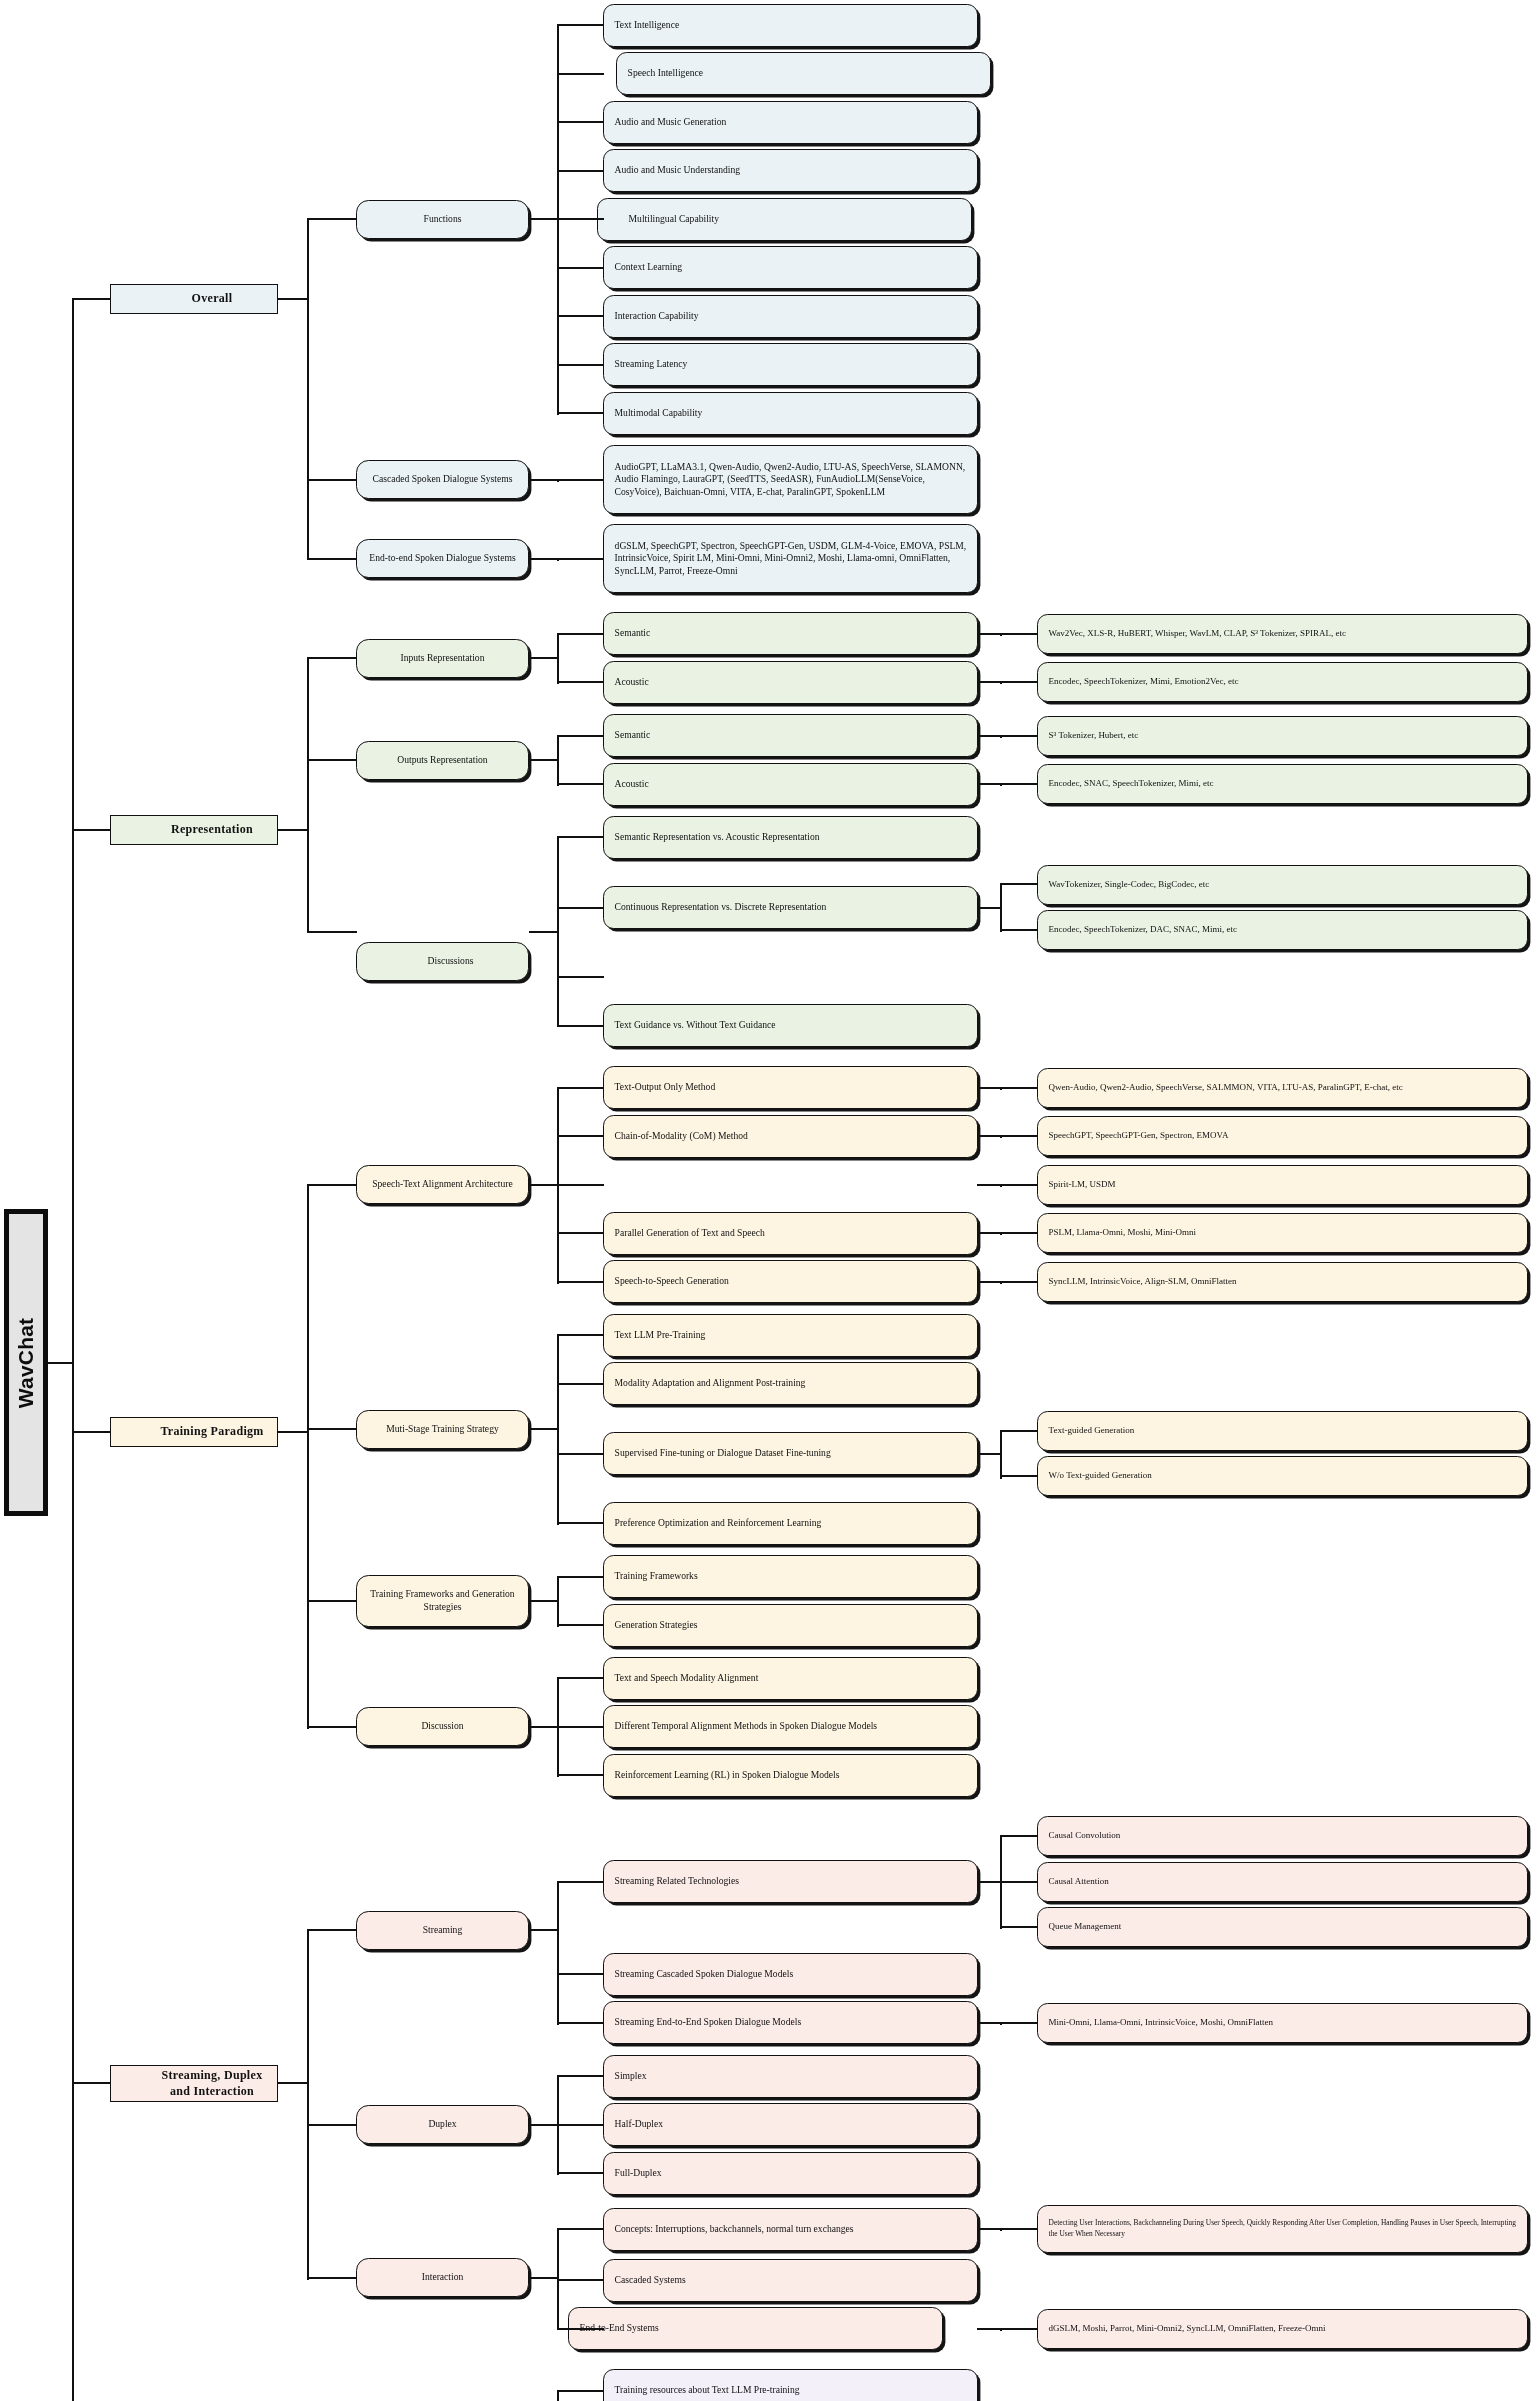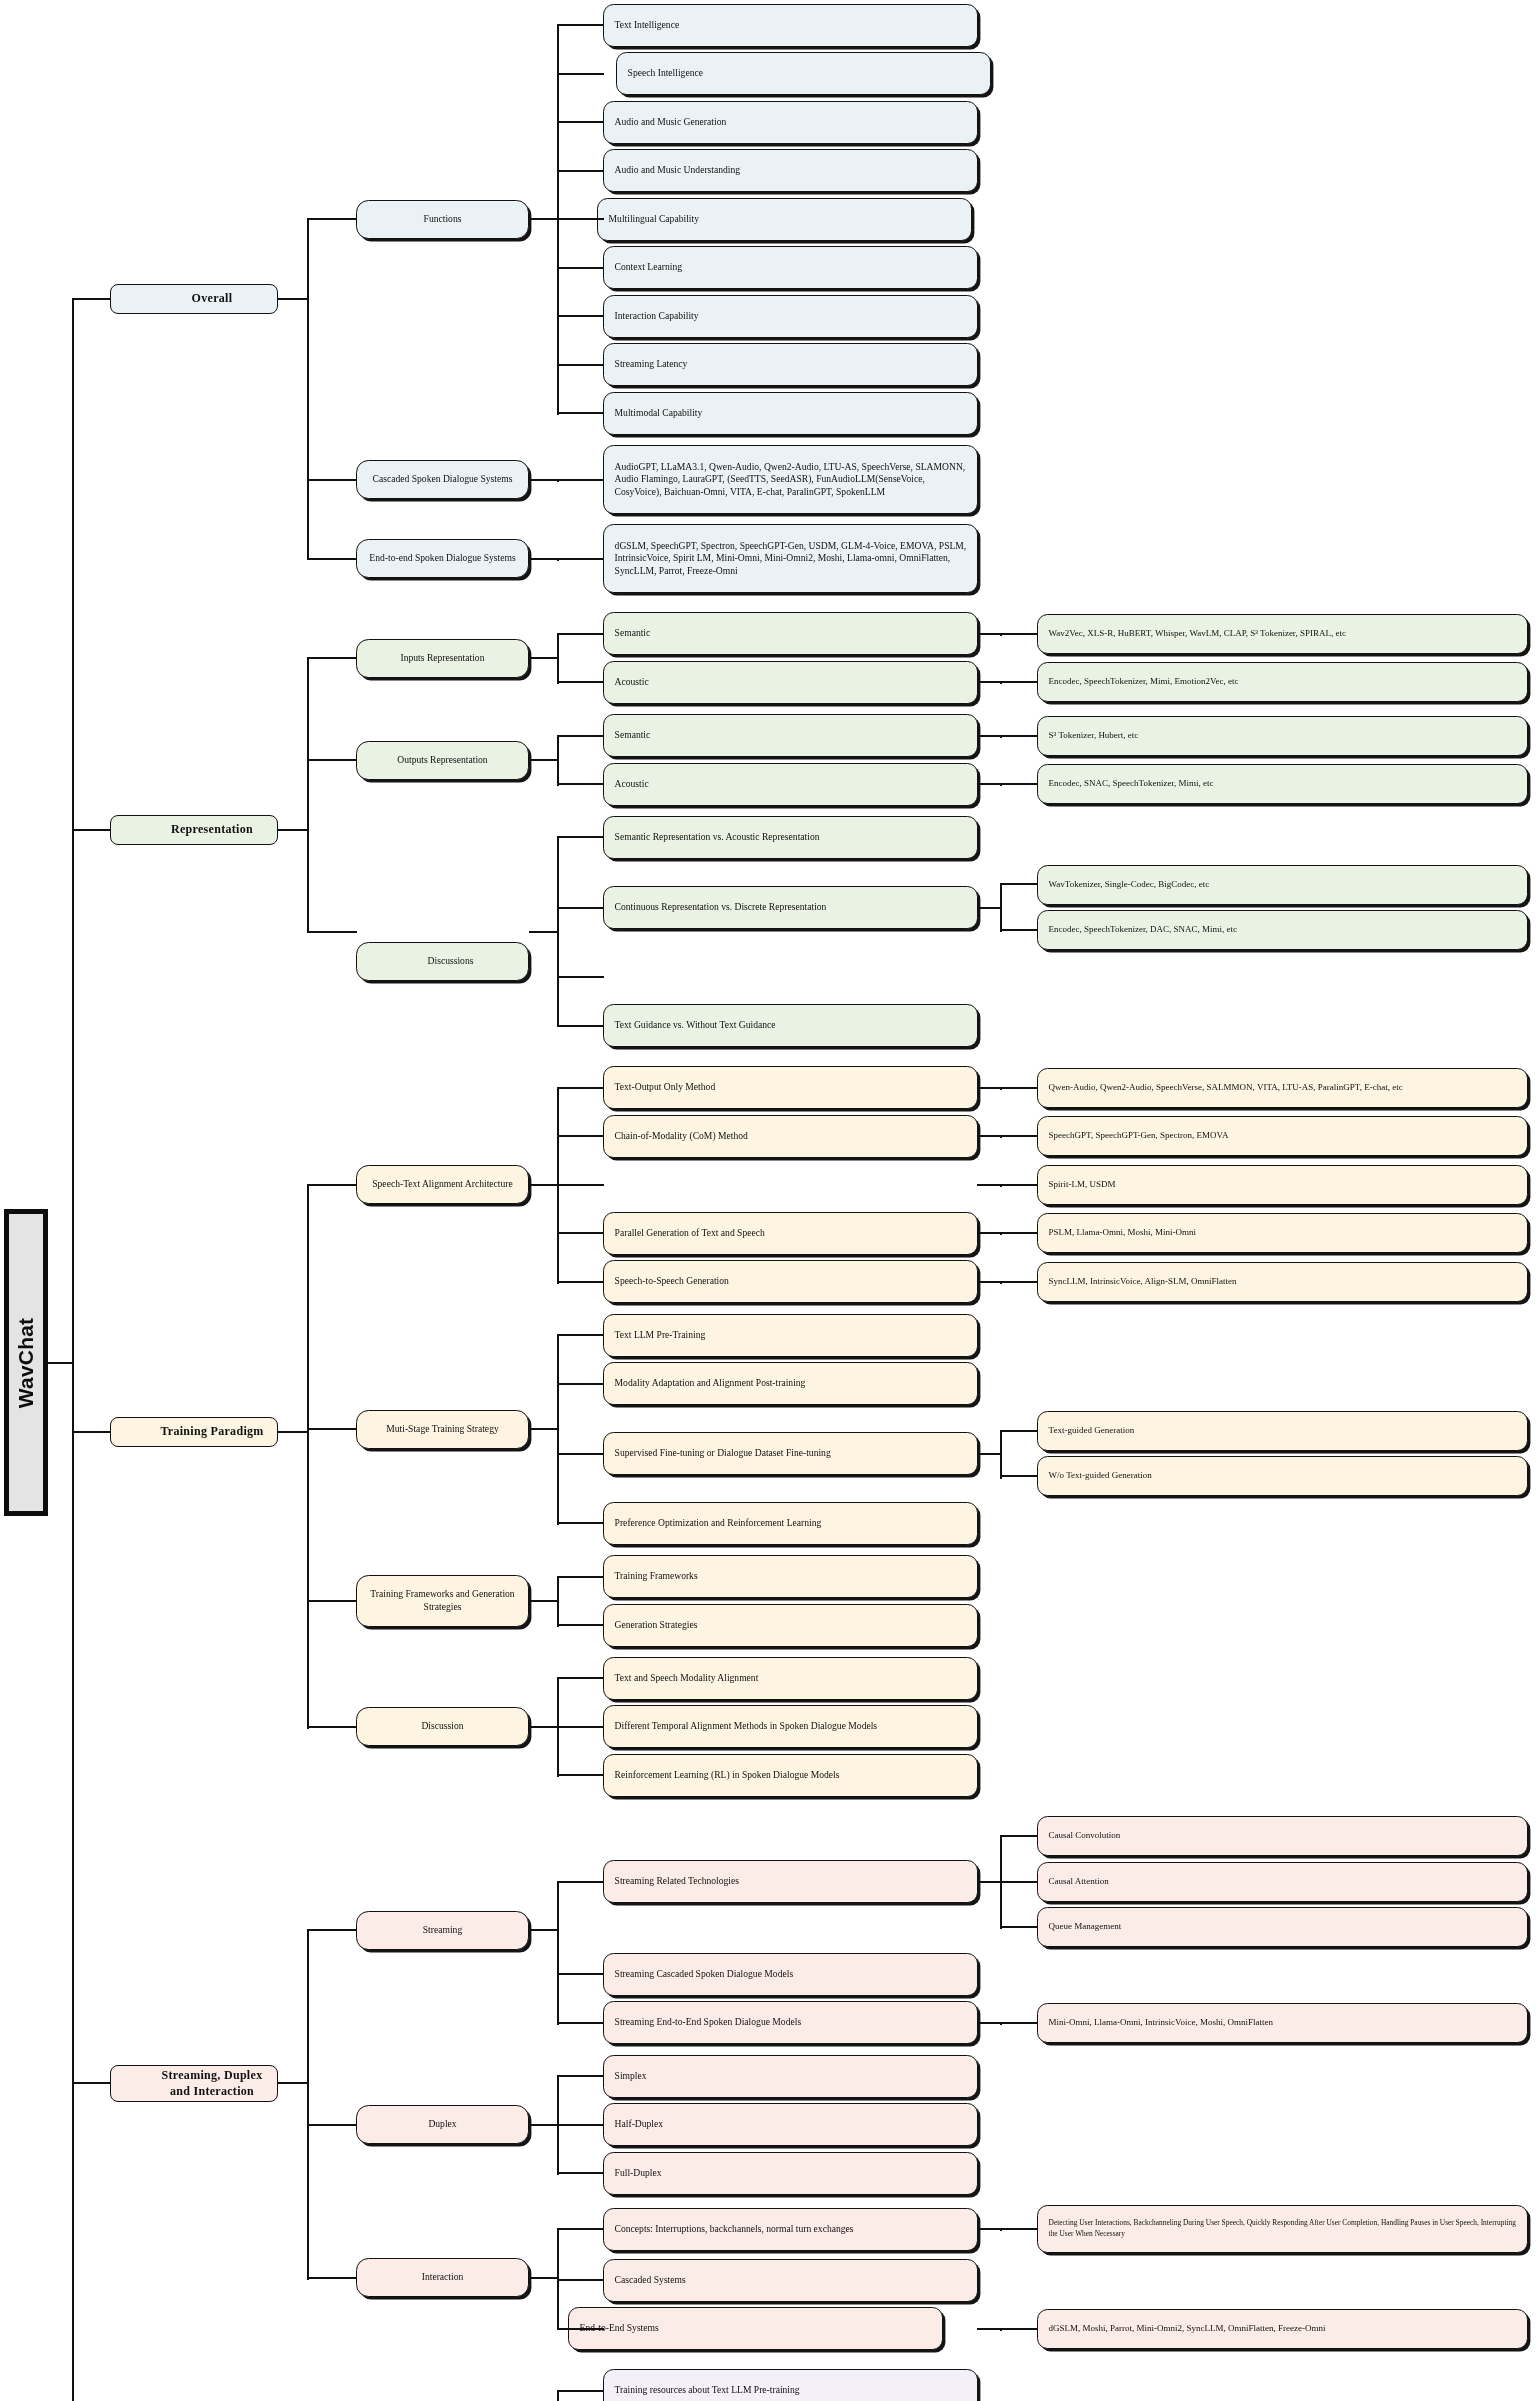--- a/index.html
+++ b/index.html
@@ -23,21 +23,21 @@
     display:flex;
     align-items:center;
     line-height:1.32;
     overflow:hidden;
   }
   .node .lbl { display:block; width:100%; }
 
   
   .lv1 {
     border:1.2px solid #111;
-    border-radius:8px;
+    border-radius:0;
     box-shadow:none;
     text-align:center;
     font-weight:bold;
     letter-spacing:0.3px;
     padding-left:36px;
   }
   
   .lv2, .lv3, .lv4 {
     border-radius:10.6px;
     justify-content:flex-start;
@@ -93,21 +93,21 @@
     </div>
     <div class="node lv3 c-blue" style="left: 603px; top: 52px; width: 375px; height: 43px; margin-left: 13px;">
       <span class="lbl">Speech Intelligence</span>
     </div>
     <div class="node lv3 c-blue" style="left: 603px; top: 101px; width: 375px; height: 43px;">
       <span class="lbl">Audio and Music Generation</span>
     </div>
     <div class="node lv3 c-blue" style="left: 603px; top: 149px; width: 375px; height: 43px;">
       <span class="lbl">Audio and Music Understanding</span>
     </div>
-    <div class="node lv3 c-blue" style="left: 597px; top: 198px; width: 375px; height: 43px;">
+    <div class="node lv3 c-blue" style="left: 597px; top: 198px; width: 375px; height: 43px; padding-left: 20px;">
       <span class="lbl">Multilingual Capability</span>
     </div>
     <div class="node lv3 c-blue" style="left: 603px; top: 246px; width: 375px; height: 43px;">
       <span class="lbl">Context Learning</span>
     </div>
     <div class="node lv3 c-blue" style="left: 603px; top: 295px; width: 375px; height: 43px;">
       <span class="lbl">Interaction Capability</span>
     </div>
     <div class="node lv3 c-blue" style="left: 603px; top: 343px; width: 375px; height: 43px;">
       <span class="lbl">Streaming Latency</span>

